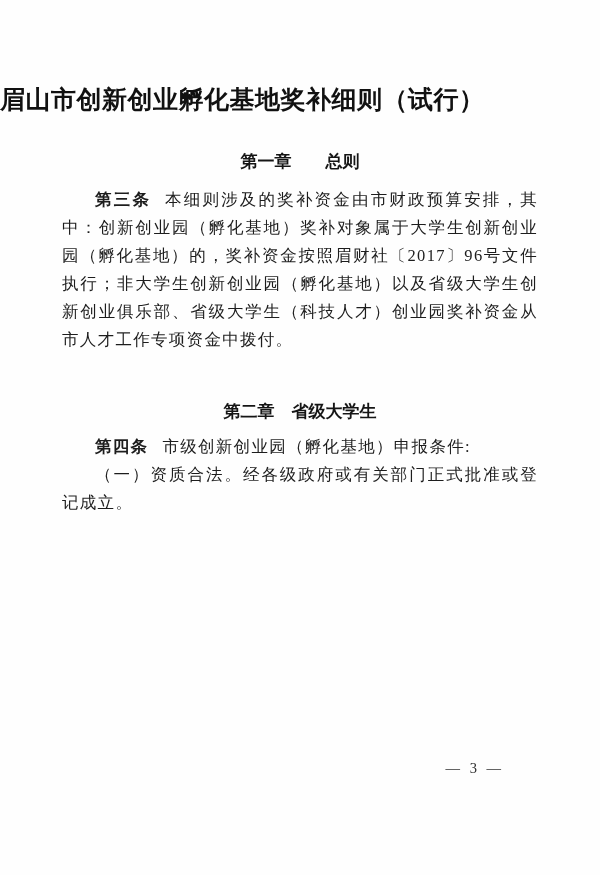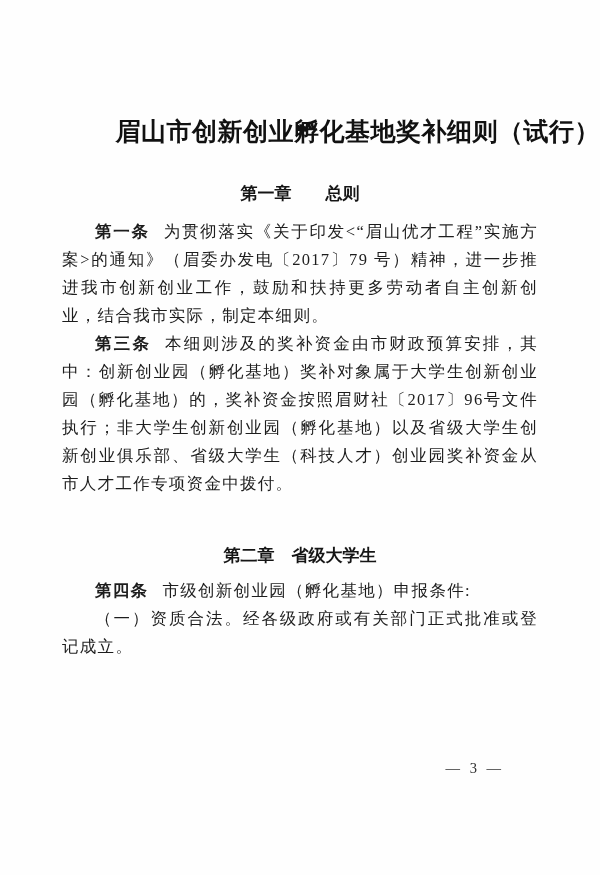--- a/index.html
+++ b/index.html
@@ -11,22 +11,22 @@
     position: relative;
     width: 600px;
     height: 875px;
     background: #fefefe;
     overflow: hidden;
     font-family: "Liberation Serif", "DejaVu Serif", serif;
     color: #1d1d1d;
   }
   .doc-title {
     margin: 0;
-    padding-top: 115px;
-    text-align: right;
+    padding-top: 83px;
+    text-align: left;
     font-size: 25px;
     font-weight: 700;
     letter-spacing: 0.5px;
     color: #111111;
   }
   .content {
     width: 476px;
     margin: 8px auto;
   }
   .chapter-heading {
@@ -74,21 +74,20 @@
 
 <div class="sheet">
 
   <h1 class="doc-title">眉山市创新创业孵化基地奖补细则（试行）</h1>
 
   <div class="content">
 
     <section>
       <h2 class="chapter-heading first">第一章　　总则</h2>
 
-      <p class="article"><span class="article-label">第一条</span><span>为贯彻落实《关于印发&lt;“眉山优才工程”实施方案&gt;的通知》（眉委办发电〔2017〕79 号）精神，进一步推进我市创新创业工作，鼓励和扶持更多劳动者自主创新创业，结合我市实际，制定本细则。</span></p>
 
 
       <p class="article"><span class="article-label">第三条</span><span>本细则涉及的奖补资金由市财政预算安排，其中：创新创业园（孵化基地）奖补对象属于大学生创新创业园（孵化基地）的，奖补资金按照眉财社〔2017〕96号文件执行；非大学生创新创业园（孵化基地）以及省级大学生创新创业俱乐部、省级大学生（科技人才）创业园奖补资金从市人才工作专项资金中拨付。</span></p>
     </section>
 
     <section>
       <h2 class="chapter-heading second">第二章　省级大学生</h2>
 
       <p class="article"><span class="article-label">第四条</span><span>市级创新创业园（孵化基地）申报条件:</span></p>
 

